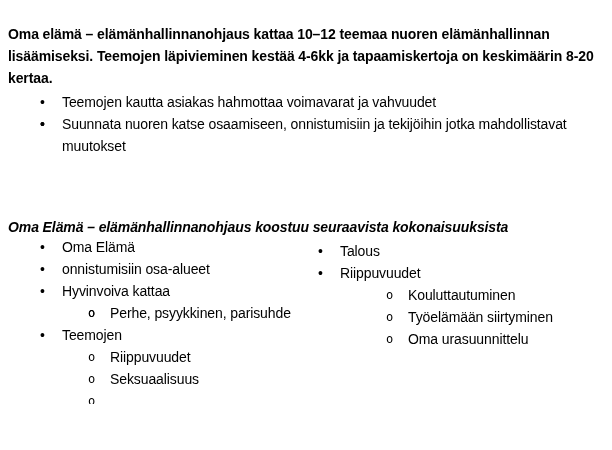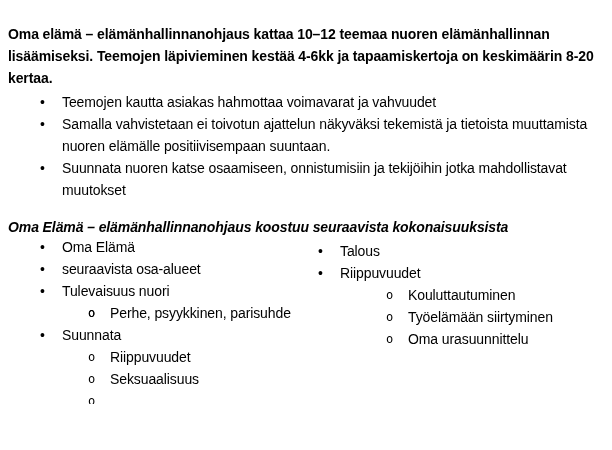--- a/index.html
+++ b/index.html
@@ -89,53 +89,52 @@
 
   <p class="intro">Oma elämä – elämänhallinnanohjaus kattaa 10–12 teemaa nuoren elämänhallinnan lisäämiseksi. Teemojen läpivieminen kestää 4-6kk ja tapaamiskertoja on keskimäärin 8-20 kertaa.</p>
 
   <div class="intro-list">
     <div class="li">
       <span class="marker">•</span>
       <span>Teemojen kautta asiakas hahmottaa voimavarat ja vahvuudet</span>
     </div>
     <div class="li">
       <span class="marker">•</span>
-      <span>Samalla vahvistetaan ei toivotun ajattelun näkyväksi tekemistä ja tietoista muuttamista nuoren elämälle positiivisempaan suuntaan.</span>
     </div>
     <div class="li">
       <span class="marker">•</span>
       <span>Suunnata nuoren katse osaamiseen, onnistumisiin ja tekijöihin jotka mahdollistavat muutokset</span>
     </div>
   </div>
 
   <p class="section-heading">Oma Elämä – elämänhallinnanohjaus koostuu seuraavista kokonaisuuksista</p>
 
   <div class="col-left">
     <div class="li lvl1">
       <span class="marker">•</span>
       <span>Oma Elämä</span>
     </div>
     <div class="li lvl1">
       <span class="marker">•</span>
-      <span>seuraavista osa-alueet</span>
+      <span>onnistumisiin osa-alueet</span>
     </div>
     <div class="li lvl1">
       <span class="marker">•</span>
-      <span>Tulevaisuus nuori</span>
+      <span>Hyvinvoiva kattaa</span>
     </div>
     <div class="li lvl2">
       <span class="marker circle">o</span>
     </div>
     <div class="li lvl2">
       <span class="marker circle">o</span>
       <span>Perhe, psyykkinen, parisuhde</span>
     </div>
     <div class="li lvl1">
       <span class="marker">•</span>
-      <span>Suunnata</span>
+      <span>Teemojen</span>
     </div>
     <div class="li lvl2">
       <span class="marker circle">o</span>
       <span>Riippuvuudet</span>
     </div>
     <div class="li lvl2">
       <span class="marker circle">o</span>
       <span>Seksuaalisuus</span>
     </div>
     <div class="li lvl2">

